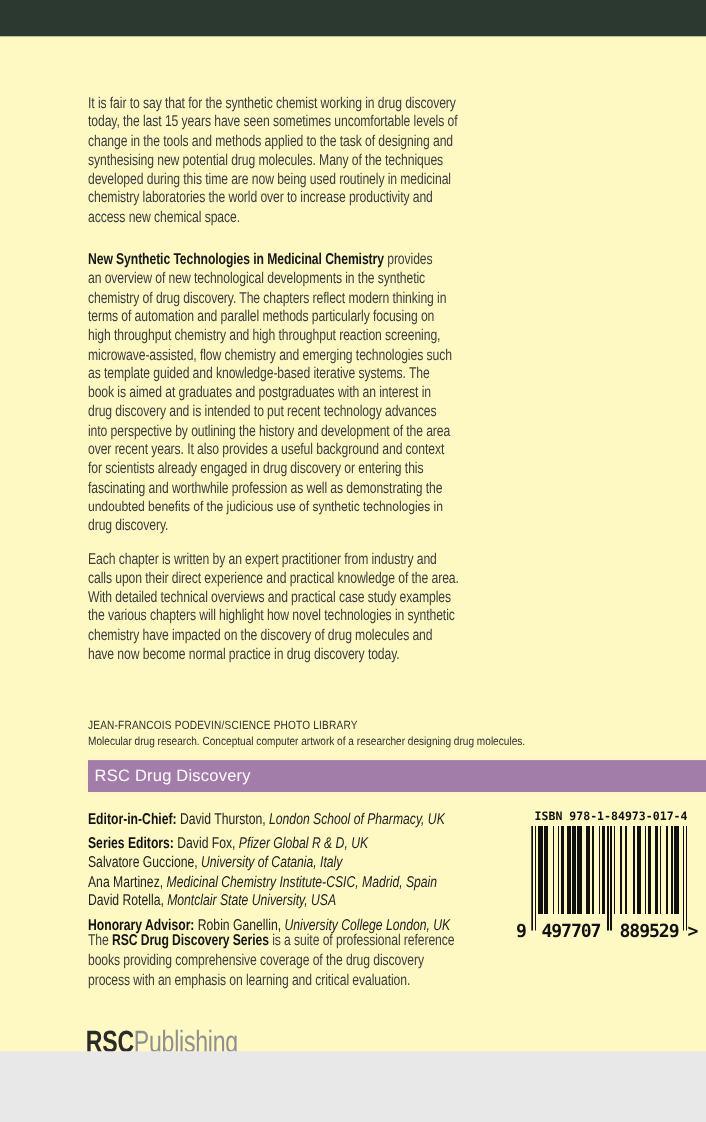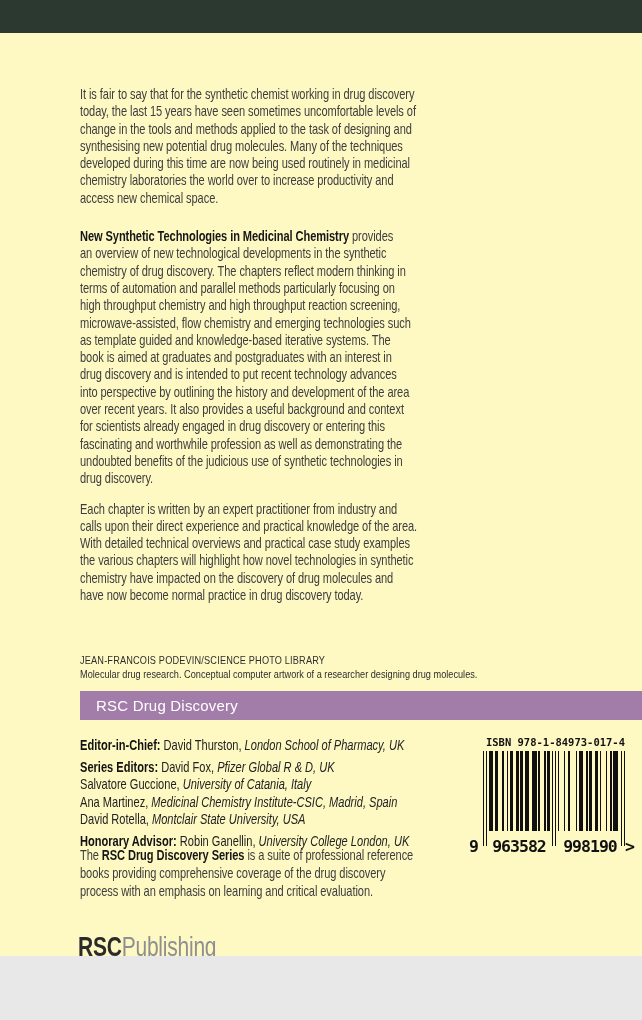--- a/index.html
+++ b/index.html
@@ -15,21 +15,21 @@
   .prose b{color:#161616;}
   .mt1{margin-top:21px;} .mt2{margin-top:13px;}
 
   .credit{position:absolute;left:80px;top:654px;width:560px;
           transform:scaleX(.85);transform-origin:0 0;
           font-size:10.8px;line-height:13.6px;color:#2e2e2e;}
   .credit .cap{letter-spacing:.2px;}
 
   .series-bar{position:absolute;left:80px;top:691px;width:562px;height:29px;
               background:#a37daa;color:#ffffff;font-size:15px;line-height:29px;
-              padding-left:16px;box-sizing:border-box;letter-spacing:.2px;}
+              padding-left:6px;box-sizing:border-box;letter-spacing:.2px;}
 
   .editors{position:absolute;left:80px;top:737px;width:520px;
            transform:scaleX(.78);transform-origin:0 0;
            font-size:14.2px;line-height:17.2px;color:#222;white-space:nowrap;}
   .editors .row b{color:#111;}
   .editors .row i{color:#222;}
   .gap{margin-top:5px;}
 
   .series-note{position:absolute;left:80px;top:847px;width:520px;margin:0;
                transform:scaleX(.78);transform-origin:0 0;
@@ -164,22 +164,22 @@
         <rect x="78" y="0" width="1" height="80" fill="#101010"></rect>
         <rect x="82" y="0" width="1" height="80" fill="#101010"></rect>
         <rect x="85" y="0" width="1" height="80" fill="#101010"></rect>
         <rect x="87" y="0" width="1" height="80" fill="#101010"></rect>
         <rect x="88" y="0" width="1" height="80" fill="#101010"></rect>
         <rect x="89" y="0" width="1" height="80" fill="#101010"></rect>
         <rect x="92" y="0" width="1" height="95" fill="#101010"></rect>
         <rect x="94" y="0" width="1" height="95" fill="#101010"></rect>
       </svg>
     <span class="bc-digit d9">9</span>
-    <span class="bc-digit dl">963582</span>
-    <span class="bc-digit dr">998190</span>
+    <span class="bc-digit dl">497707</span>
+    <span class="bc-digit dr">889529</span>
     <span class="bc-digit dgt">&gt;</span>
   </div>
 
   <div class="logo"><span class="rsc">RSC</span><span class="pub">Publishing</span></div>
 
   <div class="url">www.rsc.org/books</div>
 
 </div>
 
 </body></html>

